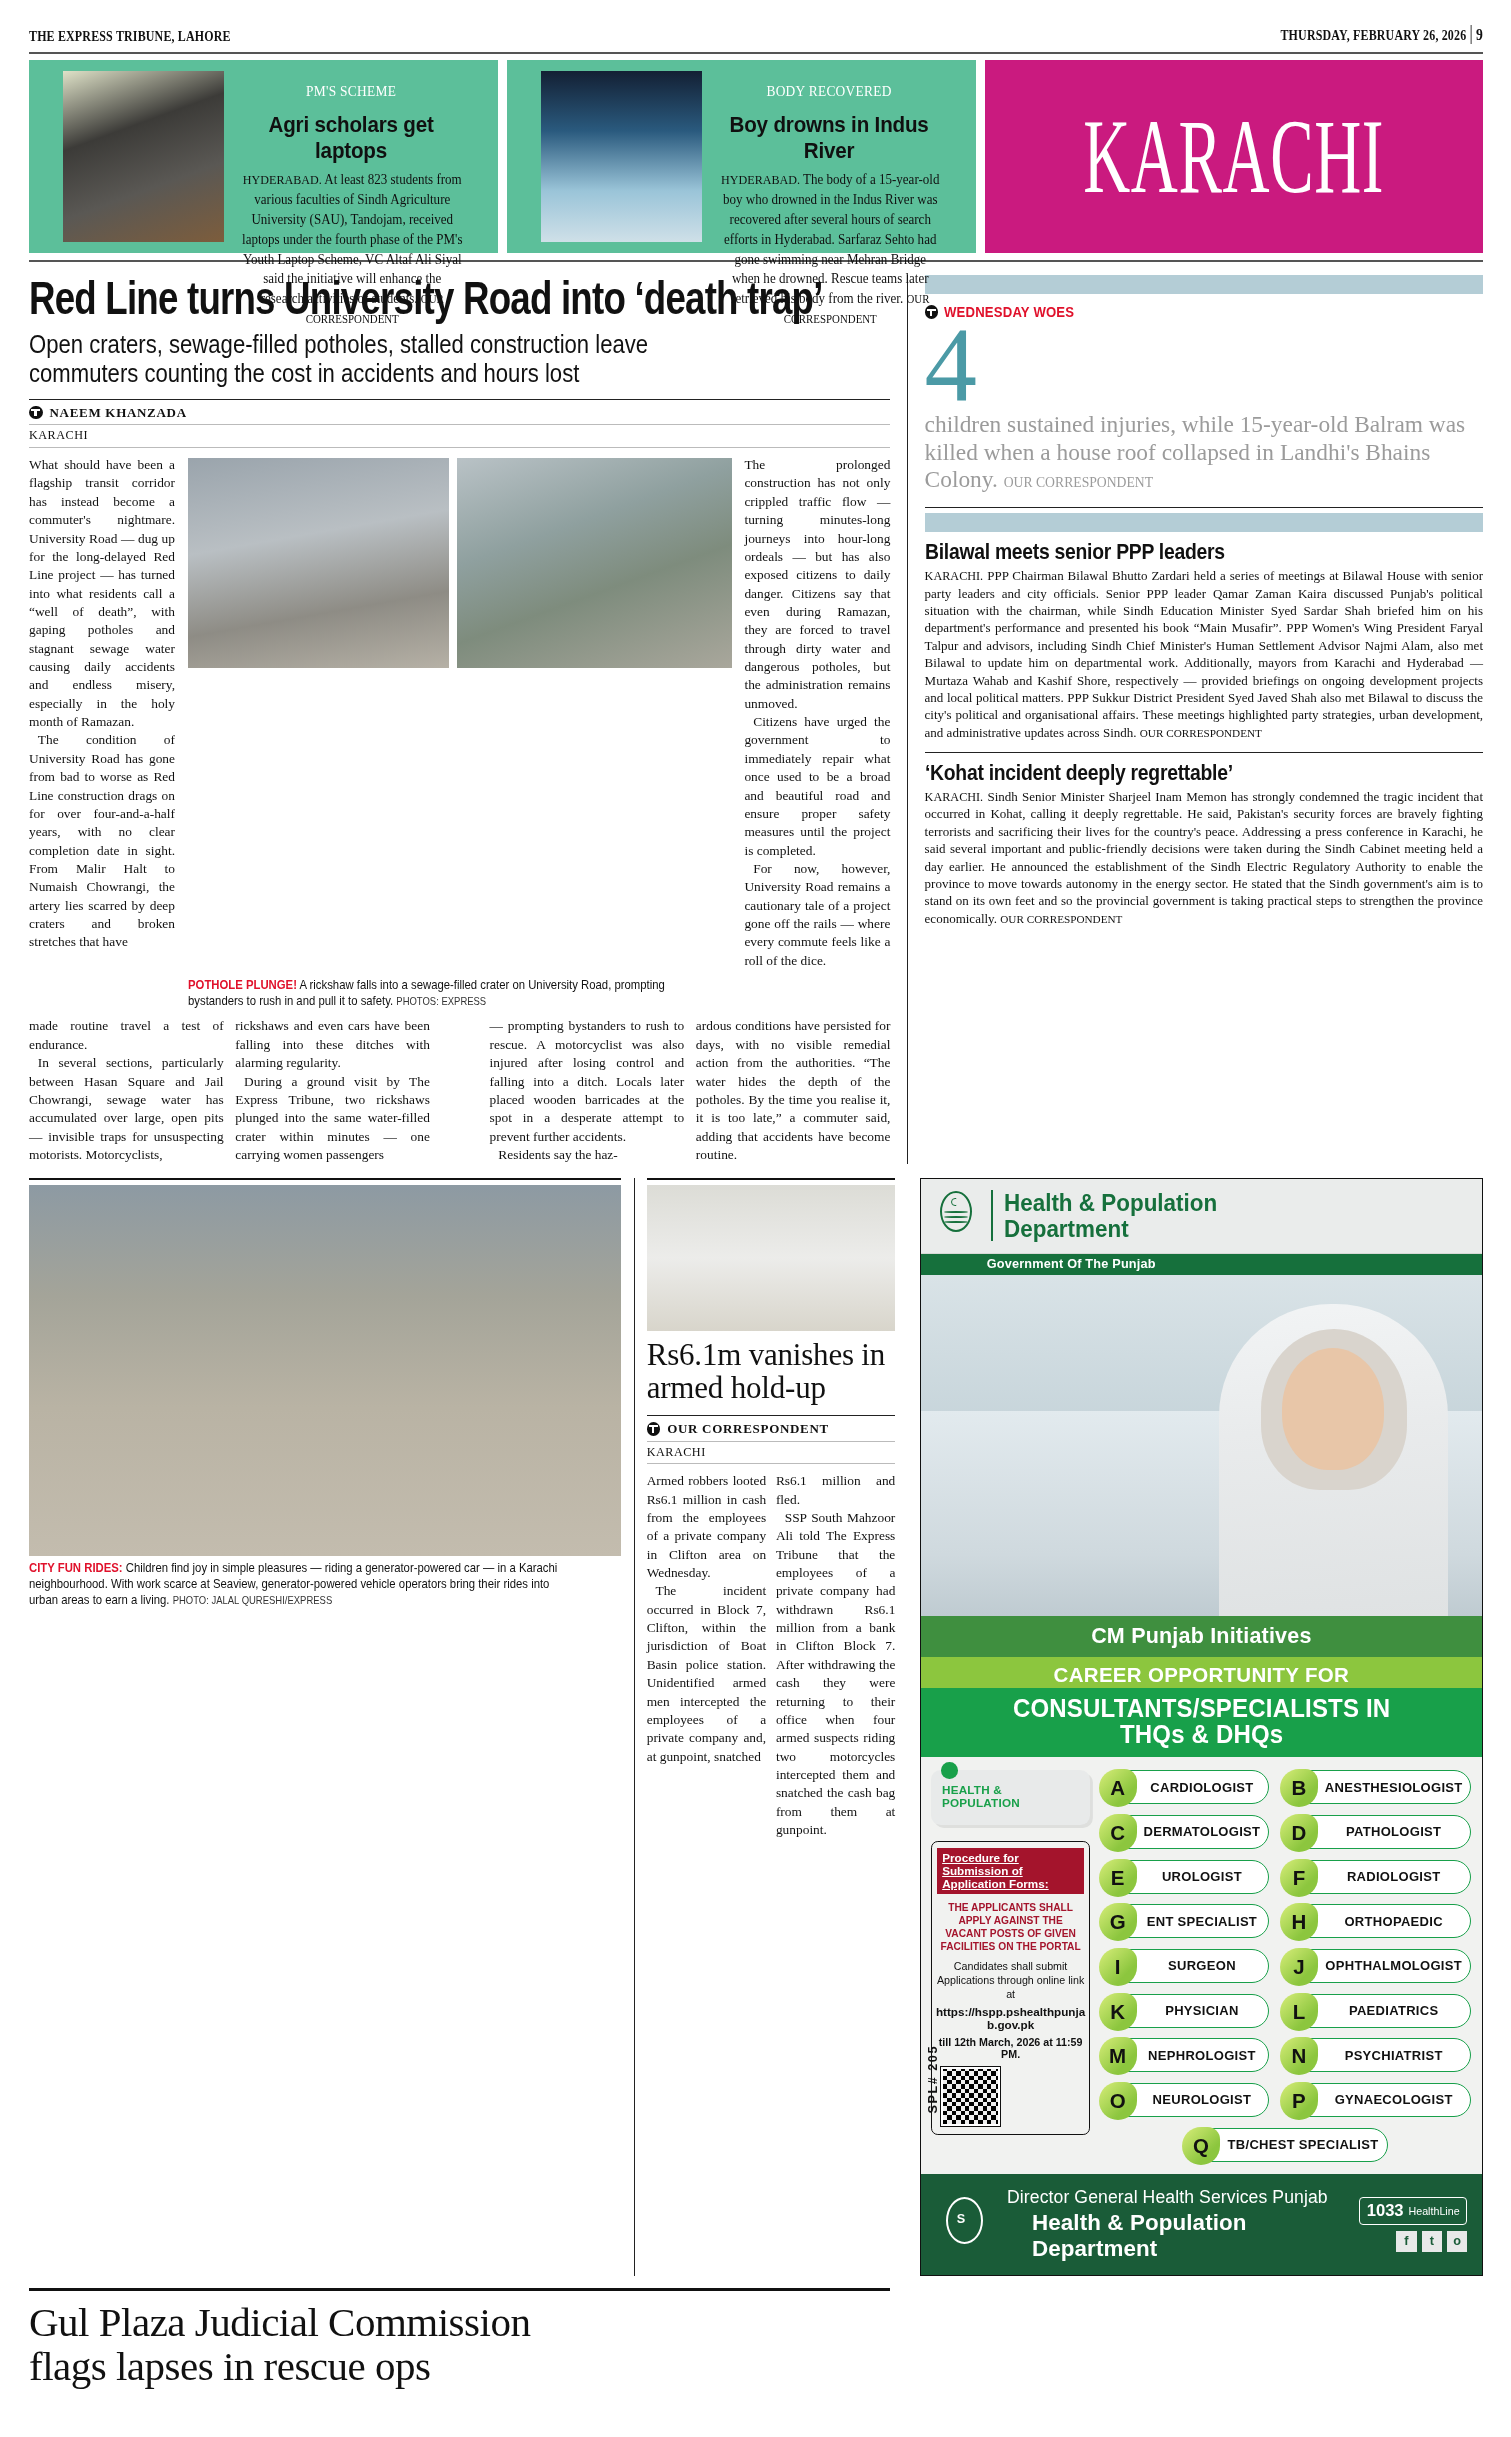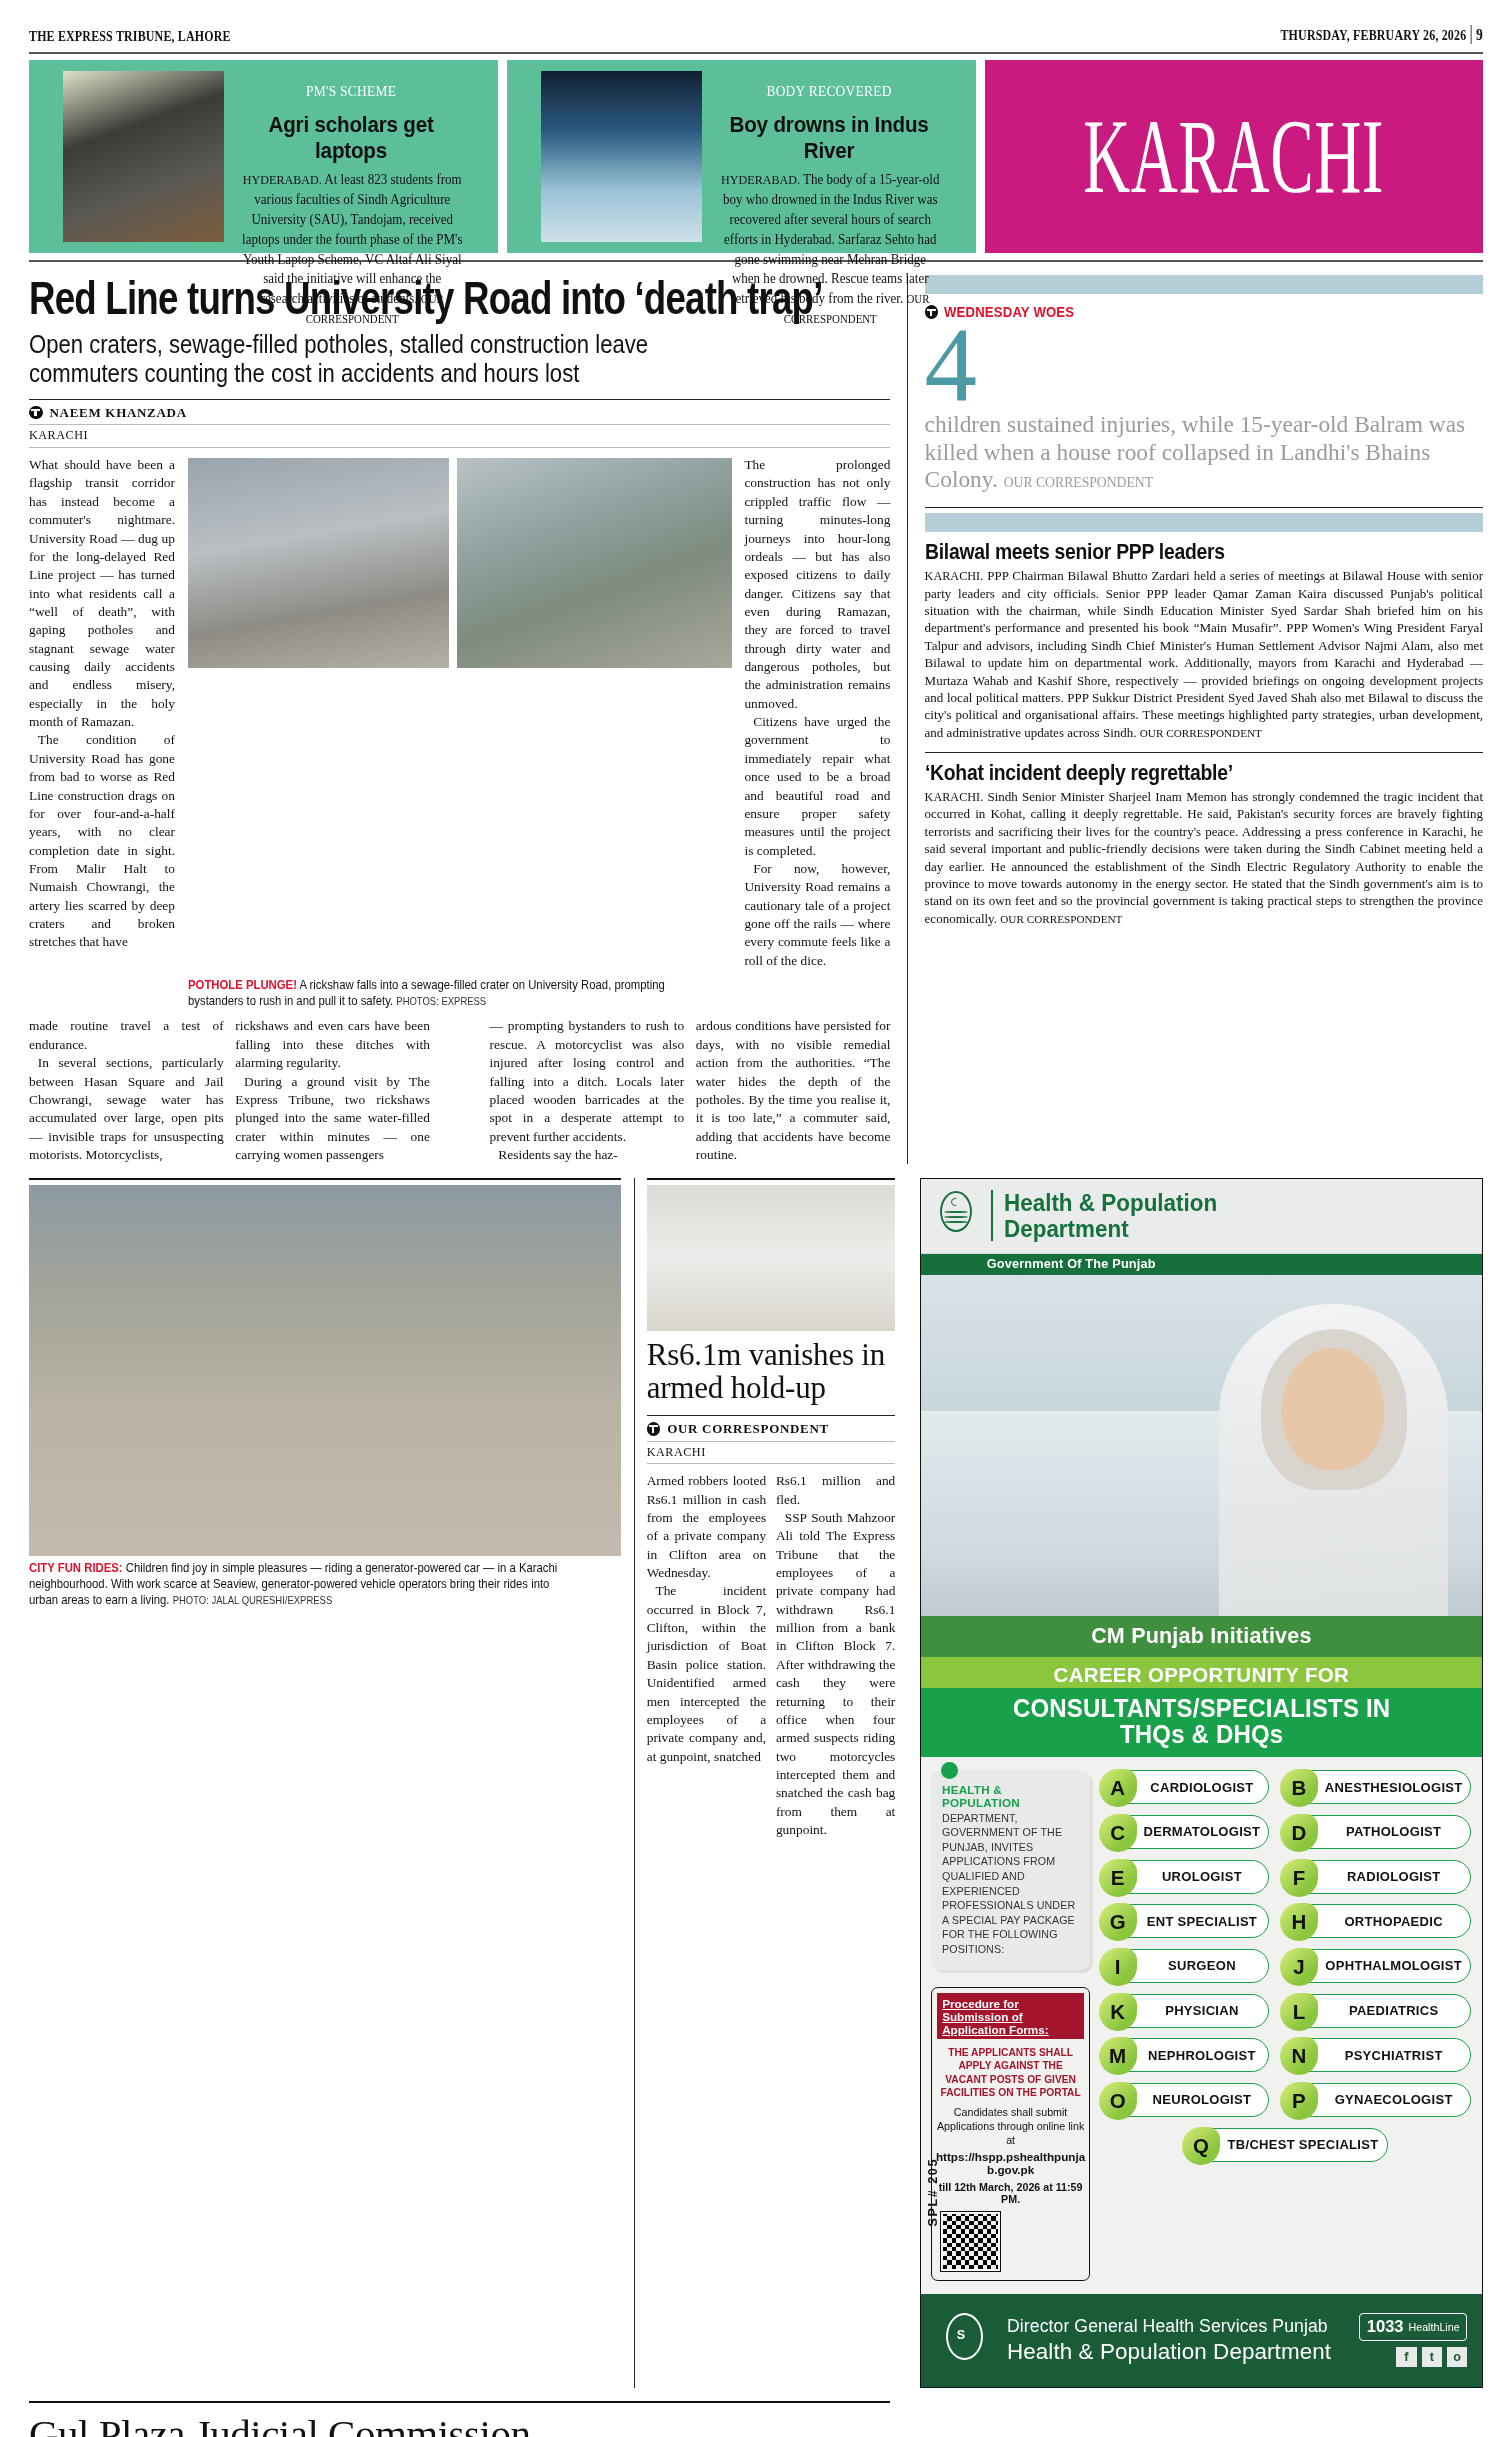--- a/index.html
+++ b/index.html
@@ -205,22 +205,22 @@
   .adfoot { background:#1a5c38; margin-top: 12.7px; padding: 12.7px 14.6px; display:flex;
             align-items:center; gap: 12.7px; position:relative; }
   .adfoot .seal { width: 59px; height: 68px; flex:none; position:relative;}
   .adfoot .seal .o { position:absolute; left:10.7px; top:6.8px; width:37px; height:47px;
                      border:2.4px solid #fff; border-radius: 50%; background:#1a5c38;}
   .adfoot .seal .s { position:absolute; left:21.5px; top:21.5px; color:#fff; font-weight:700;
                      font-family:"Liberation Sans",sans-serif; font-size:12.7px;}
   .adfoot .ft { flex:1; }
   .adfoot .f1 { color:#fff; font-family:"Liberation Sans",sans-serif; font-size: 17.6px;
                 letter-spacing:0.1px; }
-  .adfoot .f2 { color:#fff; font-family:"Liberation Sans",sans-serif; font-weight:400;
-                font-size: 22.4px; letter-spacing:0.1px; margin-top: 2px;}
+  .adfoot .f2 { color:#fff; font-family:"Liberation Sans",sans-serif; font-weight:700;
+                font-size: 22.4px; letter-spacing:0.1px; margin-top: 2px; margin-left: 25px;}
   .adfoot .right { text-align:center; }
   .hl { display:flex; align-items:center; gap: 4.9px; border:1.5px solid #fff; border-radius: 4px;
         padding: 2.9px 6.8px; }
   .hl .num { color:#fff; font-family:"Liberation Sans",sans-serif; font-weight:700; font-size: 16.6px;}
   .hl .tag { color:#fff; font-family:"Liberation Sans",sans-serif; font-size: 10.7px;}
   .socials { display:flex; gap: 4.9px; margin-top: 5.9px; justify-content:flex-end;}
   .soc { width: 20.5px; height: 20.5px; background:#e8e9e9; display:flex; align-items:center;
          justify-content:center; font-family:"Liberation Sans",sans-serif; font-weight:700;
          font-size: 12.7px; color:#1a5c38;}
   .splcode { position:absolute; left: 4.9px; bottom: 161px; writing-mode: vertical-rl;
@@ -438,21 +438,20 @@
         <div class="greenbrush">
           <div class="l2">CONSULTANTS/SPECIALISTS IN</div>
           <div class="l2">THQs &amp; DHQs</div>
         </div>
 
         <div class="adbody">
           <div class="adnote">
             <div class="bubble">
               <div class="dot"></div>
               <div class="h">HEALTH &amp; POPULATION</div>
-              <div class="b">DEPARTMENT, GOVERNMENT OF THE PUNJAB, INVITES APPLICATIONS FROM QUALIFIED AND EXPERIENCED PROFESSIONALS UNDER A SPECIAL PAY PACKAGE FOR THE FOLLOWING POSITIONS:</div>
             </div>
 
             <div class="adproc">
               <div class="hdr">Procedure for Submission of Application Forms:</div>
               <div class="red">THE APPLICANTS SHALL APPLY AGAINST THE VACANT POSTS OF GIVEN FACILITIES ON THE PORTAL</div>
               <div class="mid">Candidates shall submit Applications through online link at</div>
               <div class="url">https://hspp.pshealthpunjab.gov.pk</div>
               <div class="till">till 12th March, 2026 at 11:59 PM.</div>
               <div class="qrrow">
                 <div class="qr"></div>

